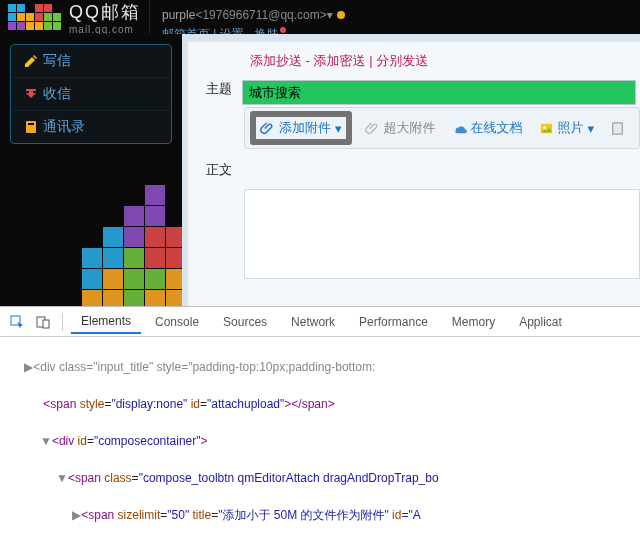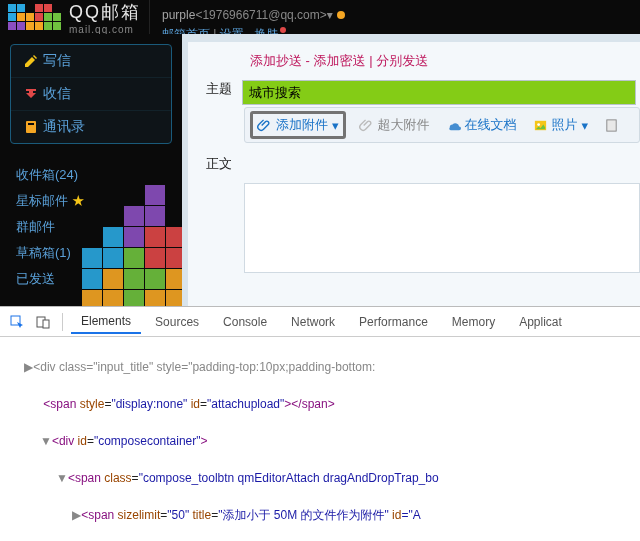--- a/index.html
+++ b/index.html
@@ -33,25 +33,25 @@
 .tetris-bg { position:absolute; right:-4px; bottom:-4px; display:grid; grid-template-columns: repeat(5,20px); grid-template-rows: repeat(6,20px); gap:1px; opacity:0.9; }
 .tetris-bg span{ width:20px;height:20px; }
 
 .compose { flex:1; background:#d9e4ec; padding: 8px 0 0 6px; display:flex; flex-direction:column; }
 .tab { display:inline-block; background:#f4f8fb; padding:4px 14px 6px; border-radius:3px 3px 0 0; font-size:13px; color:#333; margin-left:6px; }
 .panel { background:#f4f8fb; flex:1; padding: 10px 0 0 8px; }
 .row { display:flex; align-items:flex-start; margin-bottom: 2px; }
 .row .lbl { width:46px; text-align:right; padding-right:10px; color:#222; font-size:13px; }
 .links-row { padding-left: 54px; color:#be185d; font-size:13px; margin-bottom:10px; }
 .links-row span{ cursor:pointer; }
-.subj-input { flex:1; border:1px solid #b9c4cc; padding:4px 6px; font-size:13px; background:#84cc16; margin-right:4px; }
+.subj-input { flex:1; border:1px solid #b9c4cc; padding:4px 6px; font-size:13px; background:#22c55e; margin-right:4px; }
 .toolbar { margin-left:48px; background:#eef3f8; border:1px solid #d0dae2; border-radius:3px; padding:6px 8px; display:flex; gap:16px; align-items:center; }
 .tbtn { display:flex; align-items:center; gap:4px; color:#1a73c7; font-size:13px; cursor:pointer; }
 .tbtn.gray{ color:#888; }
-.attach-hl { border:3px solid #737373; border-radius:3px; padding:2px 4px; margin:-3px; }
+.attach-hl { border:6px solid #737373; border-radius:3px; padding:2px 4px; margin:-3px; }
 .tic{ width:15px; height:15px; display:inline-flex; }
 .body-area { margin:10px 0 0 48px; background:#fff; border:1px solid #d0dae2; height:90px; }
 
 .devtools { height:219px; border-top:1px solid #bbb; background:#fff; font-family: Menlo, Consolas, monospace; font-size:12px; display:flex; flex-direction:column; }
 .dt-tabs { display:flex; align-items:center; border-bottom:1px solid #ccc; height:30px; padding:0 6px; gap:4px; }
 .dt-ic { width:22px; height:22px; display:flex; align-items:center; justify-content:center; color:#555; cursor:pointer; border-radius:2px; }
 .dt-ic.sel{ color:#1a73e8; }
 .dt-sep{ width:1px; height:18px; background:#ccc; margin:0 4px; }
 .dt-tab { padding:0 10px; height:24px; display:flex; align-items:center; color:#555; cursor:pointer; font-family:"Helvetica Neue",Arial; font-size:12px; }
 .dt-tab.sel{ color:#333; border-bottom:2px solid #1a73e8; }
@@ -122,27 +122,20 @@
       </div>
       <div class="side-item">
         <span class="ic">
             <svg viewBox="0 0 16 16">
               <rect x="3" y="2" width="10" height="12" rx="1" fill="#f5a623"></rect>
               <rect x="5" y="4" width="6" height="2" fill="#0a0a0a"></rect>
             </svg>
           </span>
         <span>通讯录</span>
       </div>
-    </div>
-    <div class="folders">
-      <div>收件箱(24)</div>
-      <div><span>星标邮件 </span><span class="star-ic">★</span></div>
-      <div>群邮件</div>
-      <div>草稿箱(1)</div>
-      <div>已发送</div>
     </div>
     <div class="tetris-bg">
       <span class="cx"></span>
         <span class="cx"></span>
         <span class="cx"></span>
         <span class="c4"></span>
         <span class="cx"></span>
       <span class="cx"></span>
         <span class="cx"></span>
         <span class="c4"></span>
@@ -242,22 +235,22 @@
         </svg>
       </span>
     <span class="dt-ic">
         <svg width="14" height="14" viewBox="0 0 14 14">
           <rect x="1" y="2" width="8" height="10" fill="none" stroke="currentColor"></rect>
           <rect x="7" y="5" width="6" height="8" fill="#fff" stroke="currentColor"></rect>
         </svg>
       </span>
     <span class="dt-sep"></span>
     <span class="dt-tab sel">Elements</span>
+    <span class="dt-tab">Console</span>
     <span class="dt-tab">Sources</span>
-    <span class="dt-tab">Console</span>
     <span class="dt-tab">Network</span>
     <span class="dt-tab">Performance</span>
     <span class="dt-tab">Memory</span>
     <span class="dt-tab">Applicat</span>
   </div>
   <div class="dt-body">
 <div class="indent1"><span class="arrow">▶</span><span class="faint">&lt;div class="input_title" style="padding-top:10px;padding-bottom:</span></div>
 <div class="indent2"> <span class="tag">&lt;span </span><span class="attr">style</span>=<span class="val">"display:none"</span> <span class="attr">id</span>=<span class="val">"attachupload"</span><span class="tag">&gt;&lt;/span&gt;</span></div>
 <div class="indent2"><span class="arrow">▼</span><span class="tag">&lt;div </span><span class="attr">id</span>=<span class="val">"composecontainer"</span><span class="tag">&gt;</span></div>
 <div class="indent3"><span class="arrow">▼</span><span class="tag">&lt;span </span><span class="attr">class</span>=<span class="val">"compose_toolbtn qmEditorAttach dragAndDropTrap_bo</span></div>

